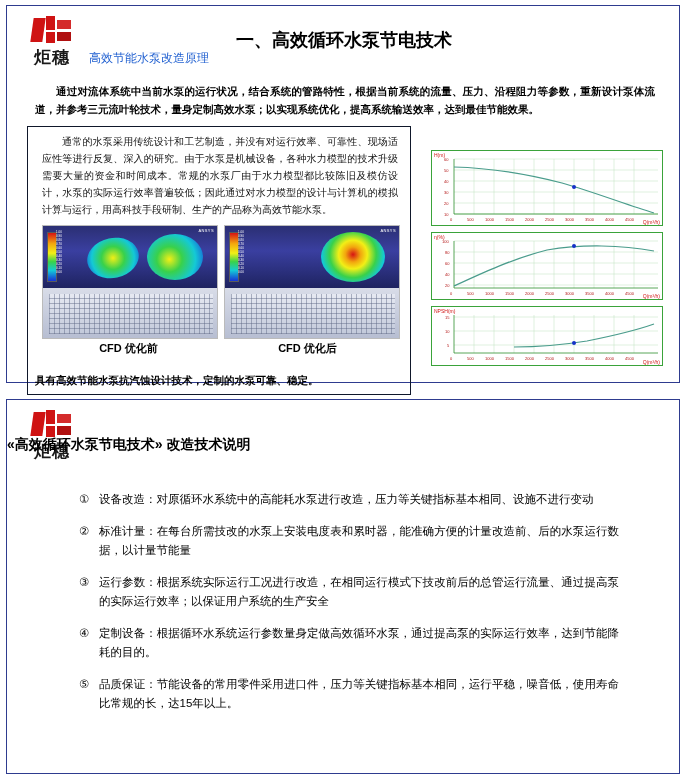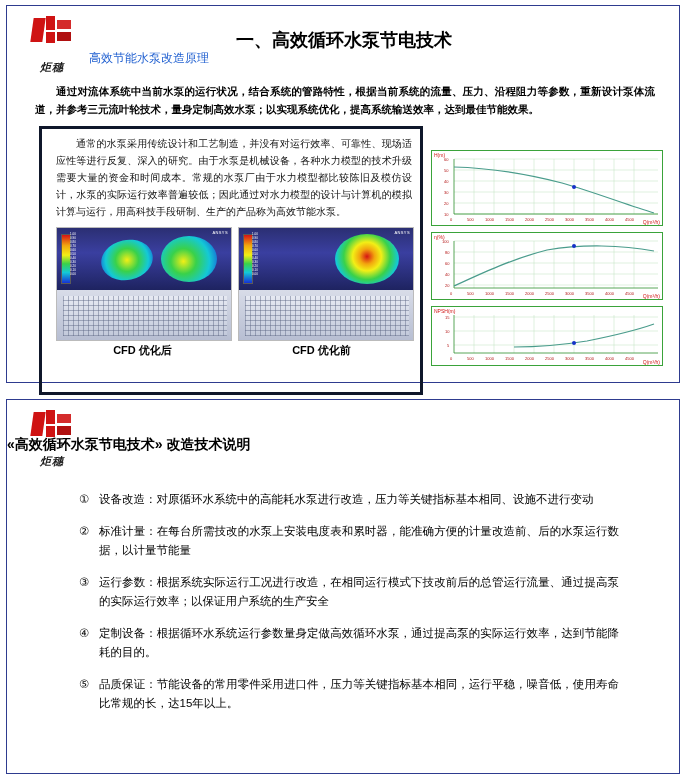--- a/index.html
+++ b/index.html
@@ -50,26 +50,25 @@
     position: absolute;
     background: #cf1313;
   }
   .logo-mark .s1 { left: 2px;  top: 2px;  width: 12px; height: 24px; transform: skewX(-8deg); }
   .logo-mark .s2 { left: 16px; top: 0px;  width: 9px;  height: 14px; }
   .logo-mark .s3 { left: 16px; top: 16px; width: 9px;  height: 11px; }
   .logo-mark .s4 { left: 27px; top: 4px;  width: 14px; height: 9px;  background: #d42b2b; }
   .logo-mark .s5 { left: 27px; top: 16px; width: 14px; height: 9px;  background: #b01010; }
   .logo-text {
     text-align: center;
-    font-size: 11px;
+    font-size: 17px;
     font-weight: bold;
     color: #1a1a1a;
     letter-spacing: 1px;
-    margin-top: 16px;
-    font-style: italic;
+    margin-top: 2px;
   }
 
   .slide-title {
     position: absolute;
     left: 0;
     top: 22px;
     width: 674px;
     text-align: center;
     font-size: 18px;
     font-weight: bold;
@@ -93,25 +92,25 @@
     font-weight: bold;
     line-height: 1.75;
     color: #000000;
     text-indent: 21px;
     text-align: justify;
     margin-top: 8px;
   }
 
   .body-box {
     position: absolute;
-    left: 32px;
+    left: 20px;
     top: 120px;
     width: 384px;
     height: 269px;
-    border: 3px solid #0f172a;
+    border: 1px solid #0f172a;
     box-sizing: border-box;
   }
   .body-para {
     position: absolute;
     left: 14px;
     top: 6px;
     width: 356px;
     font-size: 10px;
     line-height: 1.7;
     text-indent: 20px;
@@ -328,25 +327,26 @@
           <div class="cfd-bot"></div>
           <div class="cfd-legend"></div>
           <div class="cfd-legend-ticks">1.00<br>0.90<br>0.80<br>0.70<br>0.60<br>0.50<br>0.40<br>0.30<br>0.20<br>0.10<br>0.00</div>
           <div class="cfd-blob cfd-blob-c"></div>
           <div class="cfd-mesh"></div>
           <div class="cfd-tag">ANSYS</div>
         </div>
       </div>
 
       <div class="cfd-caption-row">
+        <div class="cfd-caption">CFD 优化前</div>
         <div class="cfd-caption">CFD 优化后</div>
-        <div class="cfd-caption">CFD 优化前</div>
       </div>
     </div>
 
+    <div class="footer-note">具有高效节能水泵抗汽蚀设计技术，定制的水泵可靠、稳定。</div>
 
     <div class="charts">
 
       <div class="chart chart-1">
         <div class="chart-ylabel">H(m)</div>
         <svg width="230" height="74" viewBox="0 0 230 74">
           <g stroke="#bfe3bf" stroke-width="0.5">
             <line x1="22" y1="8" x2="226" y2="8"></line>
               <line x1="22" y1="19" x2="226" y2="19"></line>
             <line x1="22" y1="30" x2="226" y2="30"></line>

